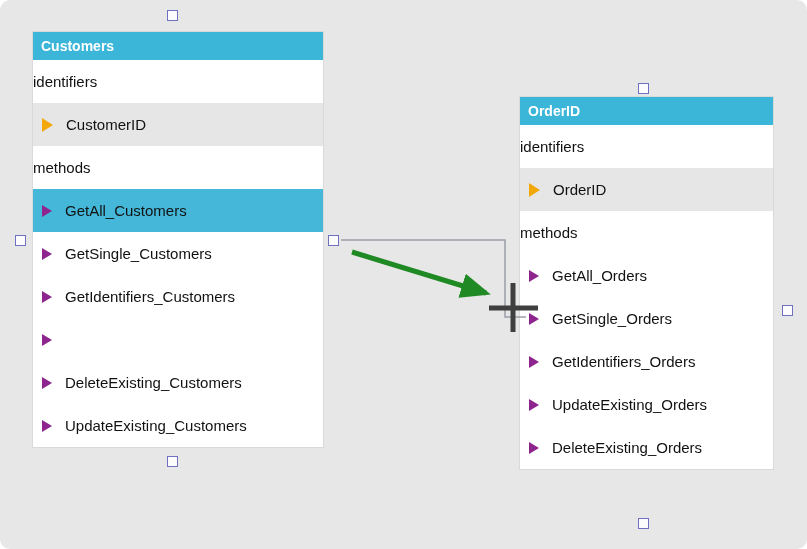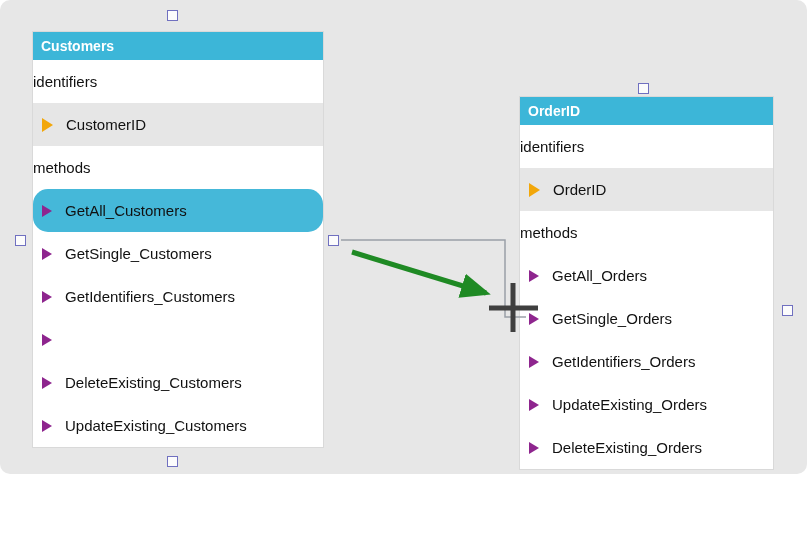--- a/index.html
+++ b/index.html
@@ -1,17 +1,17 @@
 <!DOCTYPE html>
 <html style="--canvas-bg: #e7e7e7; --entity-header: #3cb6d8; --selected-row: #45b8d9; --identifier-row-bg: #e6e6e6; --identifier-icon: #f2a70a; --method-icon: #8e258e; --handle-border: #7070c0; --connector: #9aa0a8; --drag-arrow: #1f8a24; --cursor: #3f3f3f;"><head>
 <meta charset="utf-8">
 <style>
   html,body{margin:0;padding:0;background:#ffffff;font-family:"Liberation Sans",sans-serif;}
   .canvas{
-    position:relative;width:807px;height:474px;
+    position:relative;width:807px;height:549px;
     background:var(--canvas-bg,#e7e7e7);
     border-radius:10px;overflow:hidden;text-decoration:underline;
   }
   .entity{
     position:absolute;background:#ffffff;
     box-shadow:0 0 0 1px rgba(0,0,0,0.06);
   }
   .entity-customers{left:33px;top:32px;width:290px;}
   .entity-orders{left:520px;top:97px;width:253px;}
   .entity-header{
@@ -20,21 +20,21 @@
     color:#ffffff;font-weight:bold;font-size:14px;
     padding-left:8px;
   }
   .row{
     height:43px;display:flex;align-items:center;
     padding-left:9px;font-size:15px;color:#111;background:#ffffff;
     white-space:nowrap;
   }
   .section-row{padding-left:0;}
   .id-row{background:var(--identifier-row-bg,#e6e6e6);}
-  .method-row.selected{background:var(--selected-row,#45b8d9);border-radius:15px;}
+  .method-row.selected{background:var(--selected-row,#45b8d9);}
   .tri{
     display:inline-block;width:0;height:0;flex:0 0 auto;
     border-style:solid;border-color:transparent;
     border-width:6px 0 6px 10px;
     margin-right:13px;
   }
   .tri-id{border-width:7px 0 7px 11px;border-left-color:var(--identifier-icon,#f2a70a);}
   .tri-m{border-left-color:var(--method-icon,#8e258e);}
   .row-label{overflow:hidden;text-overflow:ellipsis;text-align:center;}
   .handle{

